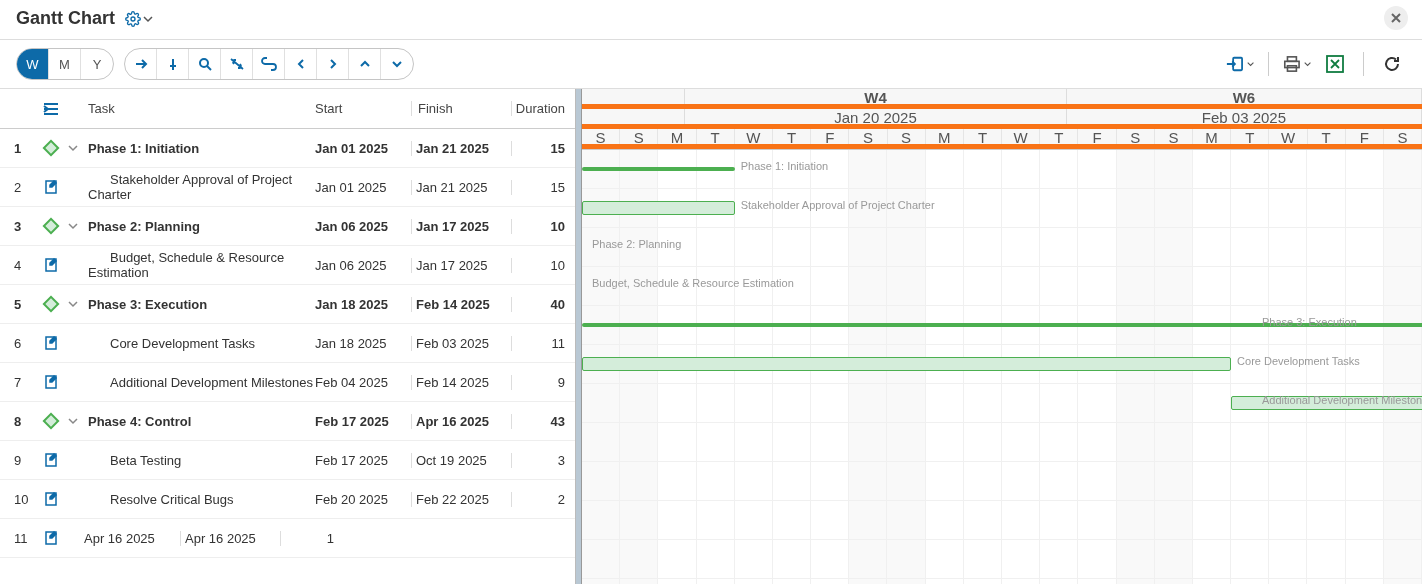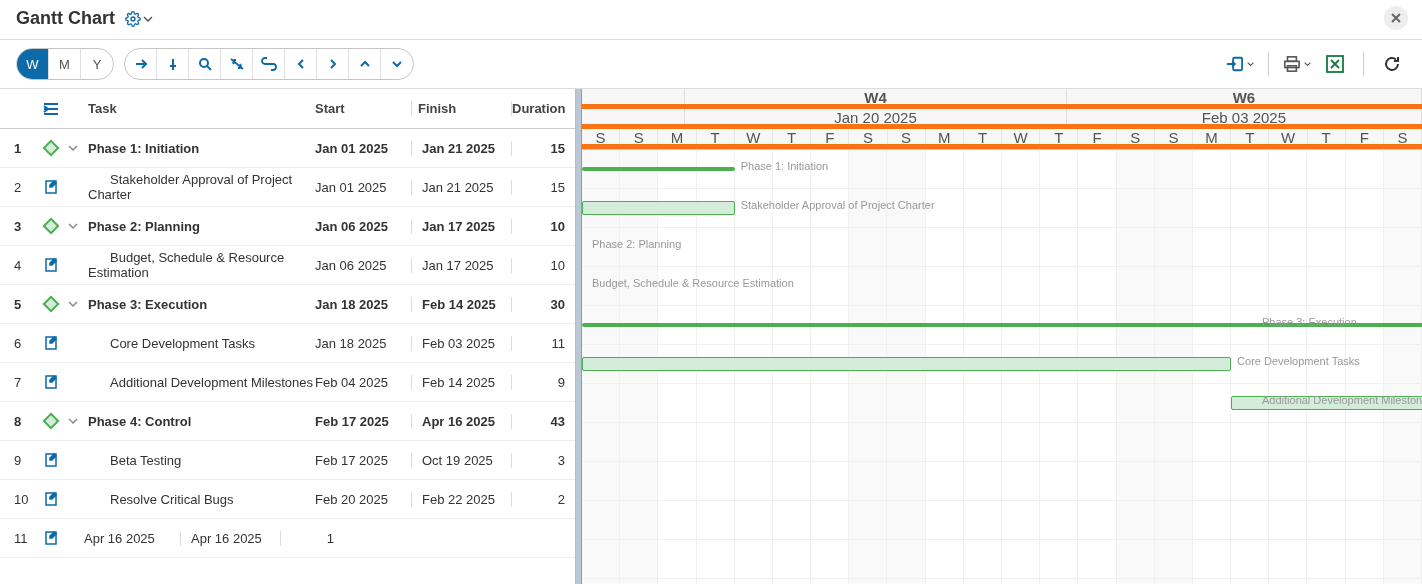--- a/index.html
+++ b/index.html
@@ -117,21 +117,21 @@
     background: #b9c8d4;
     cursor: col-resize;
     border-right: 1px solid #999;
   }
 
   .grid-header {
     display: flex;
     align-items: center;
     height: 40px;
     border-bottom: 1px solid #ccc;
-    font-weight: 700;
+    font-weight: 400;
     color: #444;
     background: #fff;
   }
   .col-num { width: 40px; padding-left: 14px; }
   .col-icon { width: 22px; text-align:center; }
   .col-chev { width: 22px; text-align:center; }
   .col-task { flex: 1; padding-left: 4px; }
   .col-start { width: 96px; text-align: left; }
   .col-finish { width: 100px; border-left: 1px solid #ddd; padding-left: 6px; text-align:left; }
   .col-dur { width: 64px; border-left: 1px solid #ddd; text-align: right; padding-right: 10px; }
@@ -143,21 +143,21 @@
     display: flex;
     align-items: center;
     height: 39px;
     border-bottom: 1px solid #eee;
   }
   .task-row .col-num { width: 40px; padding-left: 14px; color: #333; }
   .task-row .col-icon { width: 22px; display:flex; align-items:center; justify-content:center; }
   .task-row .col-chev { width: 22px; display:flex; align-items:center; justify-content:center; color:#888; }
   .task-row .col-task { flex: 1; padding-left: 4px; }
   .task-row .col-start { width: 96px; }
-  .task-row .col-finish { width: 100px; padding-left: 10px; }
+  .task-row .col-finish { width: 100px; padding-left: 4px; }
   .task-row .col-dur { width: 64px; text-align: right; padding-right: 10px; }
   .task-row.phase { font-weight: 700; }
   .task-row .indent { padding-left: 22px; }
 
   .diamond {
     width: 12px;
     height: 12px;
     transform: rotate(45deg);
     border: 2px solid #4caf50;
     background: #d4edda;
@@ -434,21 +434,21 @@
             <div class="diamond"></div>
           </div>
           <div class="col-chev">
             <svg width="10" height="10" viewBox="0 0 10 10">
               <path d="M1 3 L5 7 L9 3" fill="none" stroke="#888" stroke-width="1.5"></path>
             </svg>
           </div>
           <div class="col-task"><span>Phase 3: Execution</span></div>
           <div class="col-start">Jan 18 2025</div>
           <div class="col-finish">Feb 14 2025</div>
-          <div class="col-dur">30</div>
+          <div class="col-dur">40</div>
         </div>
         <div class="task-row">
           <div class="col-num">6</div>
           <div class="col-icon">
             <svg width="14" height="16" viewBox="0 0 14 16" fill="none" stroke="#0d6aa8" stroke-width="1.5">
               <rect x="2" y="2" width="10" height="12"></rect>
               <path d="M10 2 L12 4 L8 8 L6 8 L6 6 Z" fill="#0d6aa8"></path>
             </svg>
           </div>
           <div class="col-chev"></div>

